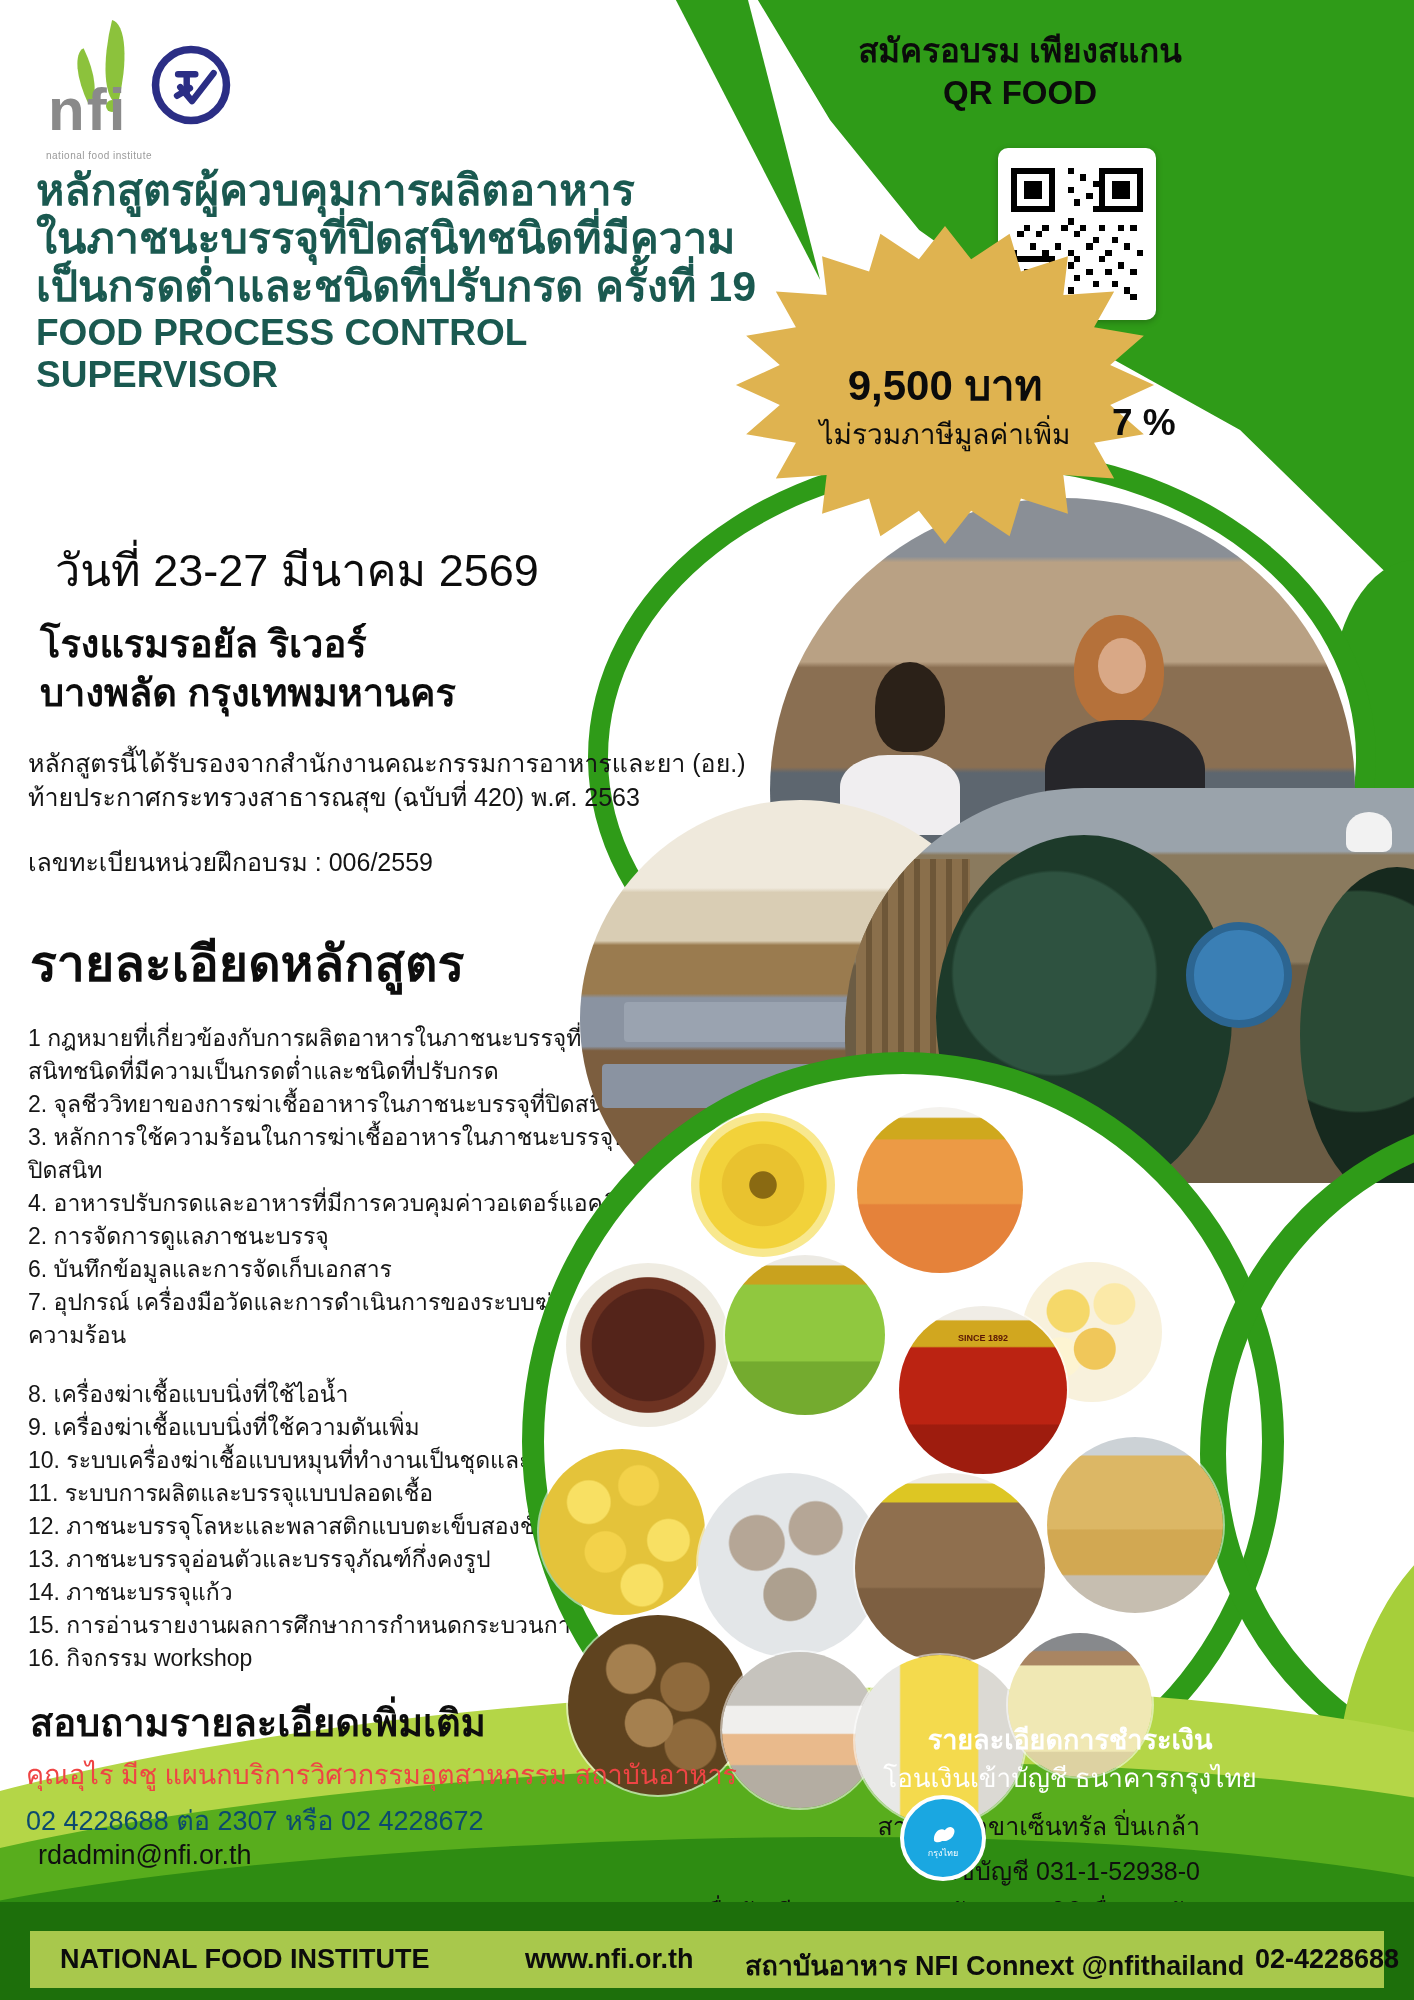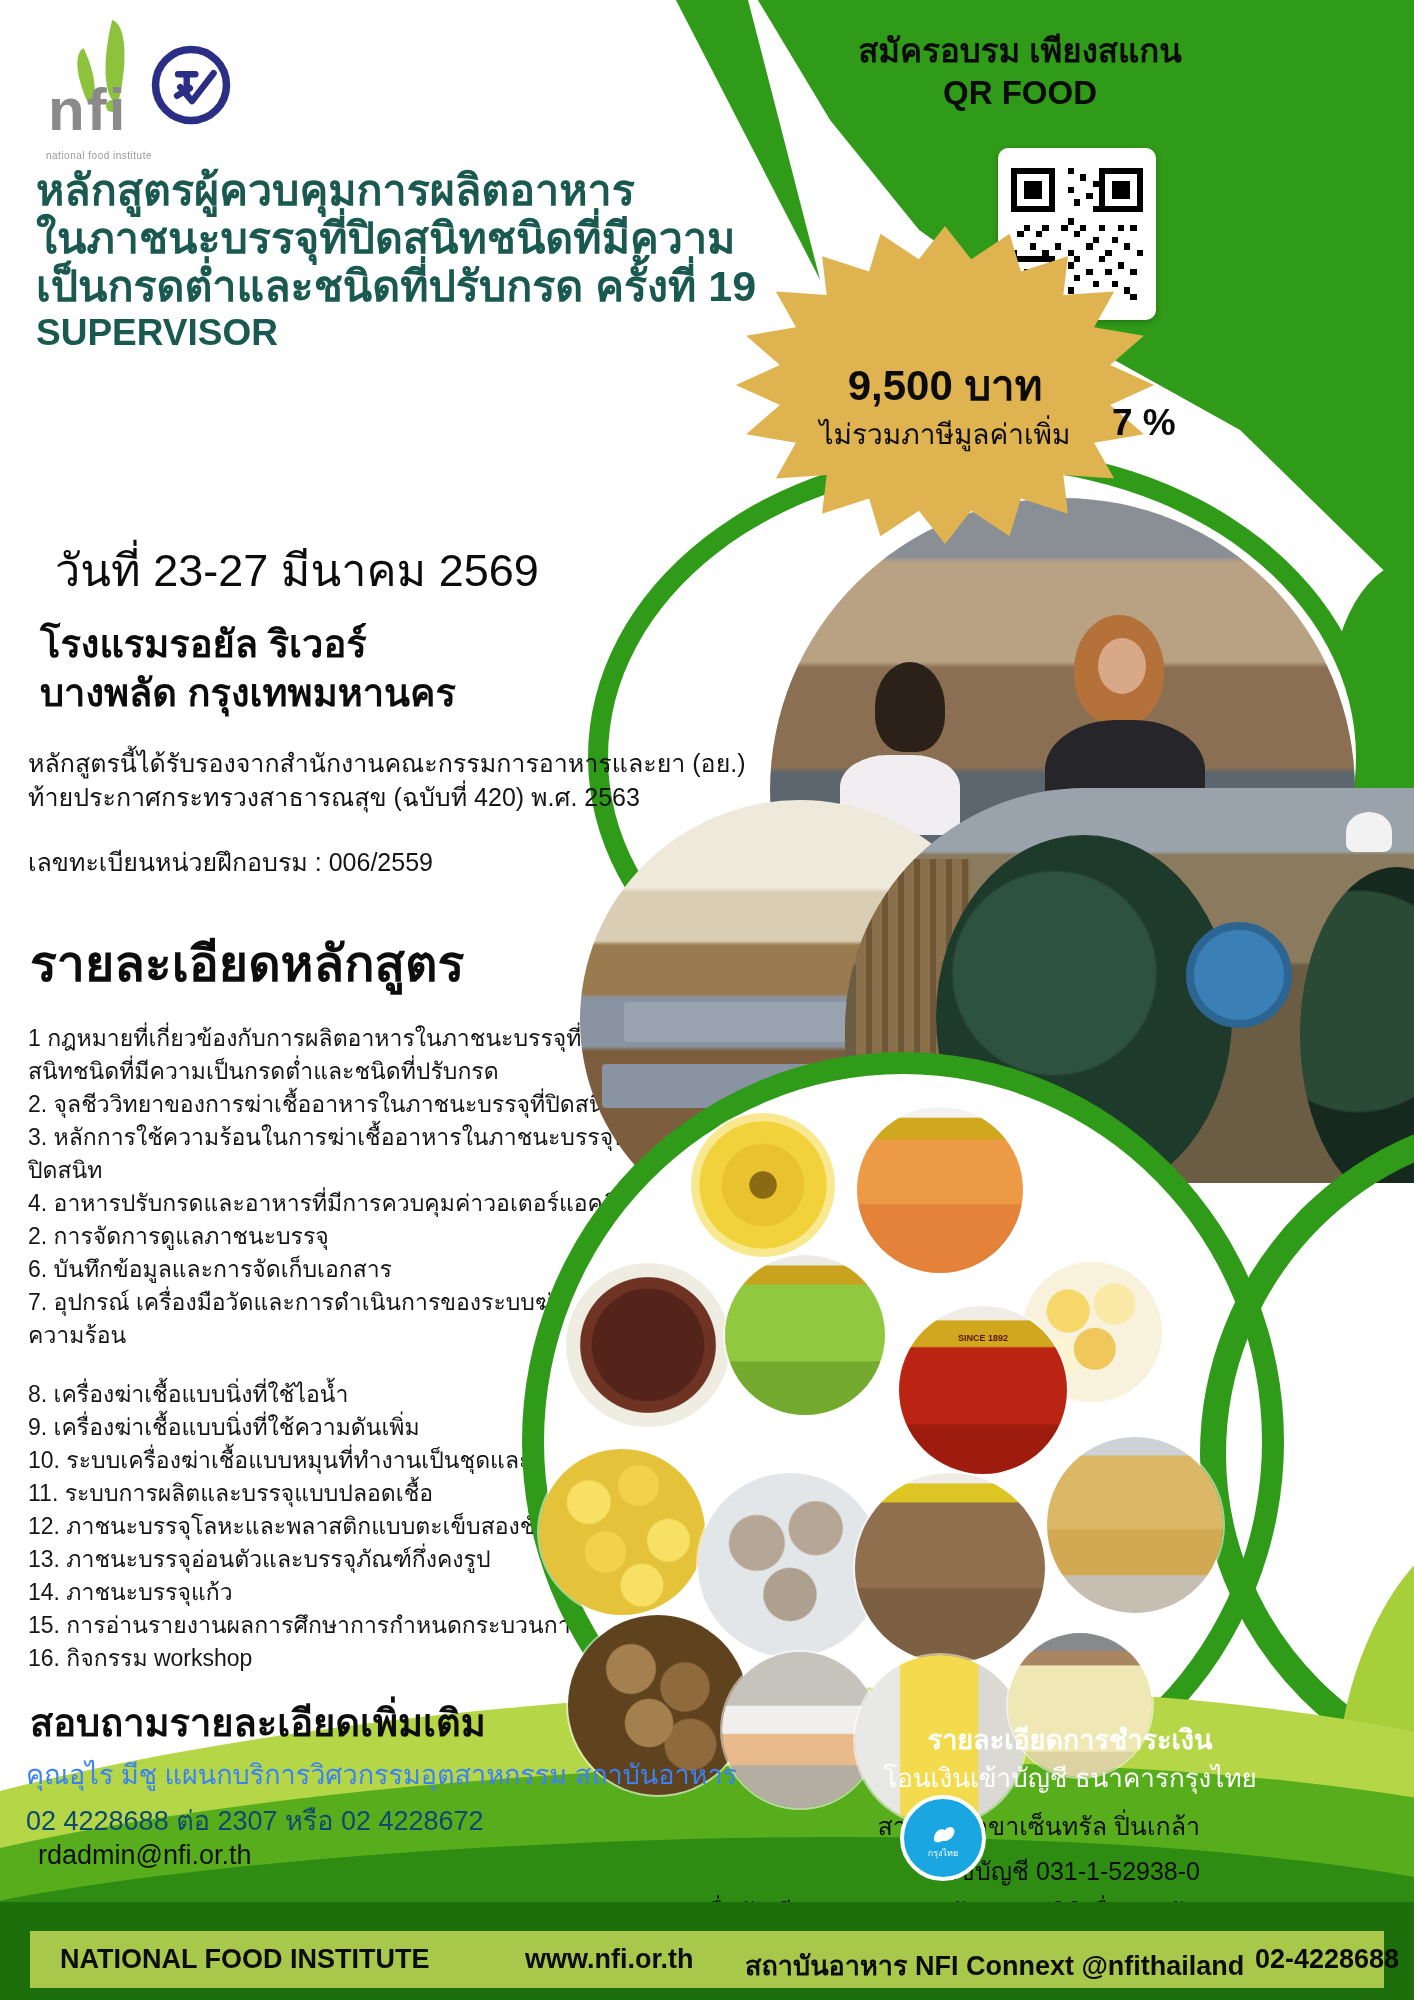--- a/index.html
+++ b/index.html
@@ -86,21 +86,21 @@
   .f-cups{background:radial-gradient(circle at 32% 38%,#b5a696 0 16%,transparent 17%),radial-gradient(circle at 64% 30%,#b5a696 0 15%,transparent 16%),radial-gradient(circle at 50% 66%,#ada08f 0 17%,transparent 18%),#e3e6e8;}
   .f-bjar{background:linear-gradient(180deg,#efece6 0 5%,#ddc623 6% 15%,#8f6f4e 16% 60%,#7d5f41 61% 100%);}
   .f-pickle{background:radial-gradient(circle at 35% 30%,#a5804f 0 14%,transparent 15%),radial-gradient(circle at 65% 40%,#8f6a3c 0 15%,transparent 16%),radial-gradient(circle at 45% 60%,#a5804f 0 16%,transparent 17%),radial-gradient(circle at 68% 72%,#8f6a3c 0 14%,transparent 15%),#5f431f;}
   .f-tub{background:linear-gradient(180deg,#c6c3bd 0 34%,#f0efed 35% 52%,#e9ba8c 53% 72%,#b4ada2 73% 100%);}
   .f-cob{background:linear-gradient(90deg,#e8e8e6 0 26%,#f4da4d 27% 72%,#dbd9d3 73% 100%);}
   .f-sjar{background:linear-gradient(180deg,#87898c 0 12%,#a98562 13% 22%,#f0e8b4 23% 82%,#ddd2a2 83% 100%);}
 
   
   .contact-heading{left:30px;top:1692px;z-index:6;font-family:"DejaVu Serif","Liberation Serif",serif;
     font-size:38px;font-weight:bold;color:#0d0d0d;}
-  .contact-person{left:26px;top:1753px;z-index:6;font-size:27px;color:#3b82f6;}
+  .contact-person{left:26px;top:1753px;z-index:6;font-size:27px;color:#ef4444;}
   .contact-phone{left:26px;top:1799px;z-index:6;font-size:27px;color:#0c4a6e;}
   .contact-email{left:38px;top:1840px;z-index:6;font-size:27px;color:#101010;}
 
   .pay-heading{left:870px;top:1718px;width:400px;text-align:center;z-index:6;font-size:27px;font-weight:bold;color:#ffffff;}
   .pay-line1{left:860px;top:1757px;width:420px;text-align:center;z-index:6;font-size:26px;color:#ffffff;}
   .pay-branch{left:860px;top:1806px;width:340px;text-align:right;z-index:6;font-size:25px;color:#0f0f0f;}
   .pay-accno{left:860px;top:1851px;width:340px;text-align:right;z-index:6;font-size:25px;color:#0f0f0f;}
   .pay-accname{left:700px;top:1892px;width:500px;text-align:right;z-index:6;font-size:25px;color:#0f0f0f;}
 
   .ktb{left:900px;top:1795px;width:78px;height:78px;border-radius:50%;background:#1aa7e1;border:4px solid #ffffff;z-index:6;
@@ -230,20 +230,21 @@
     <path d="M28 30 h16 M36 30 v18 M27 50 l12 -7" fill="none" stroke="#2b2e85" stroke-width="6" stroke-linecap="round"></path>
     <path d="M30 42 l11 13 20 -26" fill="none" stroke="#2b2e85" stroke-width="6" stroke-linecap="round" stroke-linejoin="round"></path>
   </svg>
 
   <div class="abs title">
     <div>หลักสูตรผู้ควบคุมการผลิตอาหาร</div>
     <div>ในภาชนะบรรจุที่ปิดสนิทชนิดที่มีความ</div>
     <div>เป็นกรดต่ำและชนิดที่ปรับกรด ครั้งที่ 19</div>
   </div>
   <div class="abs title-en">
+    <div>FOOD PROCESS CONTROL</div>
     <div>SUPERVISOR</div>
   </div>
 
   <div class="abs date-line">วันที่ 23-27  มีนาคม 2569</div>
   <div class="abs venue">
     <div>โรงแรมรอยัล ริเวอร์</div>
     <div>บางพลัด  กรุงเทพมหานคร</div>
   </div>
   <div class="abs cert-text">
     <div>หลักสูตรนี้ได้รับรองจากสำนักงานคณะกรรมการอาหารและยา (อย.)</div>

